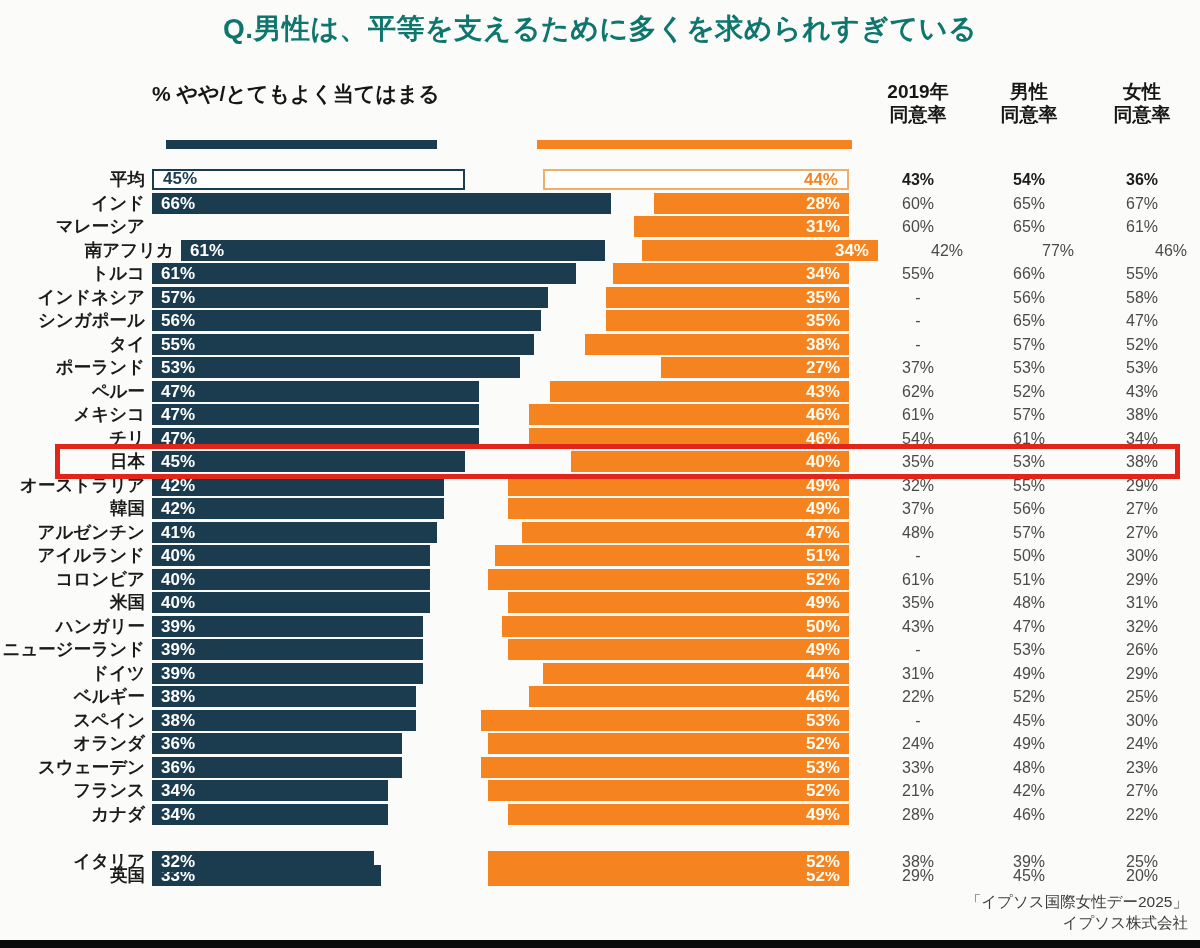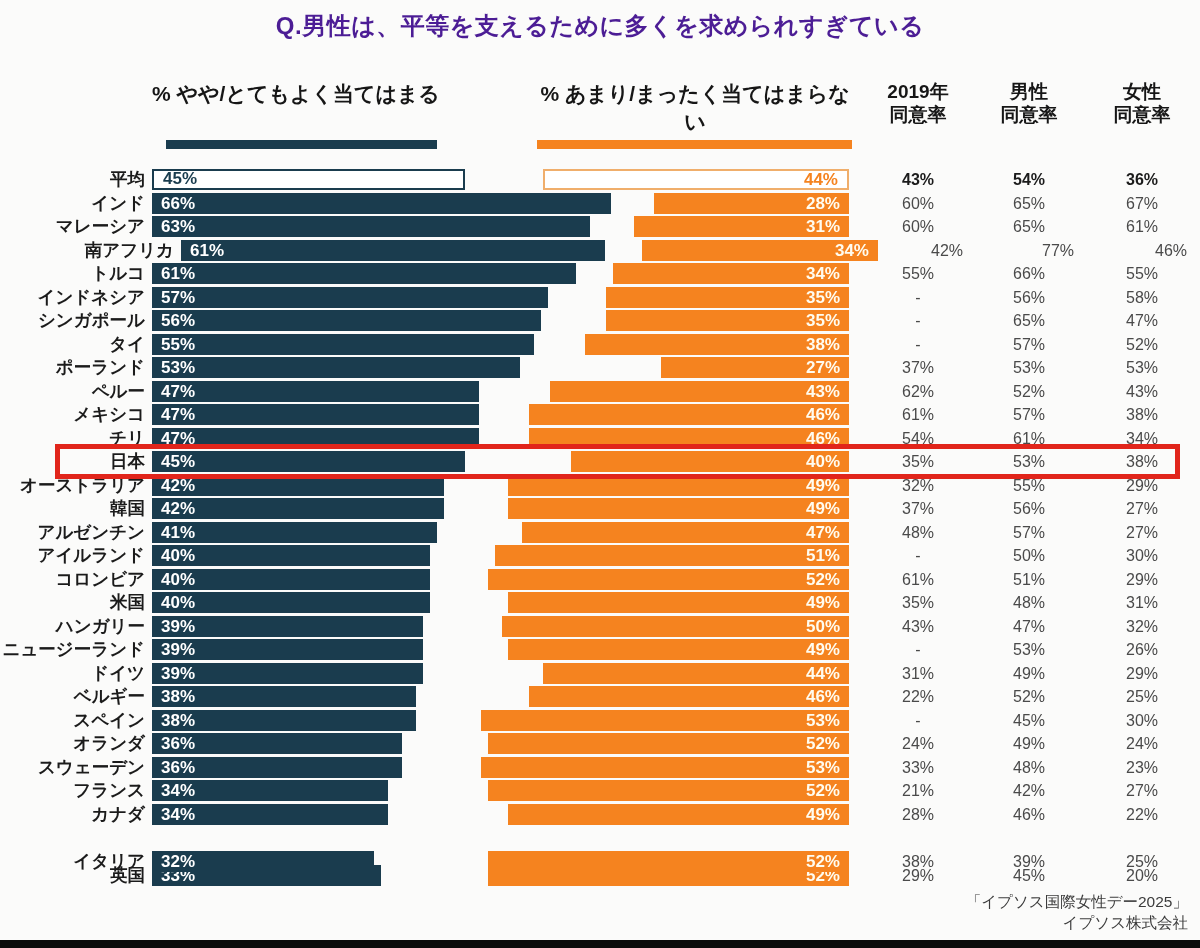--- a/index.html
+++ b/index.html
@@ -1,20 +1,20 @@
 <!DOCTYPE html>
 <html lang="ja"><head>
 <meta charset="utf-8">
 <style>
   html,body{margin:0;padding:0;background:#e9e9e9;}
   *{box-sizing:border-box;font-family:"Liberation Sans","DejaVu Sans",sans-serif;}
   .canvas{position:relative;width:1200px;height:948px;background:#FBFBFA;overflow:hidden;margin:0 auto;}
 
   .title{position:absolute;left:0;top:10px;width:1200px;text-align:center;
-         font-size:24px;font-weight:bold;color:#4c1d95;letter-spacing:.5px;}
+         font-size:28px;font-weight:bold;color:#0f766e;letter-spacing:.5px;}
 
   .legend-label{position:absolute;top:80px;font-size:21px;font-weight:bold;color:#161616;text-align:center;}
   .legend-left{left:148px;width:296px;}
   .legend-right{left:535px;width:320px;}
 
   .colhdr{position:absolute;top:80px;width:110px;font-size:19px;font-weight:bold;color:#161616;
           text-align:center;line-height:23px;}
   .c2019{left:863px;}
   .cmale{left:974px;}
   .cfemale{left:1087px;}
@@ -48,21 +48,20 @@
   .bottom-bar{position:absolute;left:0;top:940px;width:1200px;height:8px;background:#0b0b0b;}
 </style>
 </head>
 <body>
 
 <div class="canvas">
 
   <div class="title">Q.男性は、平等を支えるために多くを求められすぎている</div>
 
   <div class="legend-label legend-left">% やや/とてもよく当てはまる</div>
-  <div class="legend-label legend-right">% あまり/まったく当てはまらない</div>
 
   <div class="colhdr c2019">
     <div>2019年</div>
     <div>同意率</div>
   </div>
   <div class="colhdr cmale">
     <div>男性</div>
     <div>同意率</div>
   </div>
   <div class="colhdr cfemale">
@@ -89,21 +88,20 @@
         <div class="bar agree" style="width:458.7px"><span>66%</span></div>
         <div class="bar disagree" style="left:654.4px;width:194.6px">
           <span>28%</span>
         </div>
         <div class="stat s1">60%</div>
         <div class="stat s2">65%</div>
         <div class="stat s3">67%</div>
       </div>
       <div class="row" style="top: 215px;">
         <div class="country">マレーシア</div>
-        <div class="bar agree" style="width:437.9px"><span>63%</span></div>
         <div class="bar disagree" style="left:633.5px;width:215.5px">
           <span>31%</span>
         </div>
         <div class="stat s1">60%</div>
         <div class="stat s2">65%</div>
         <div class="stat s3">61%</div>
       </div>
       <div class="row" style="top: 238.5px; margin-left: 29px;">
         <div class="country">南アフリカ</div>
         <div class="bar agree" style="width:423.9px"><span>61%</span></div>

